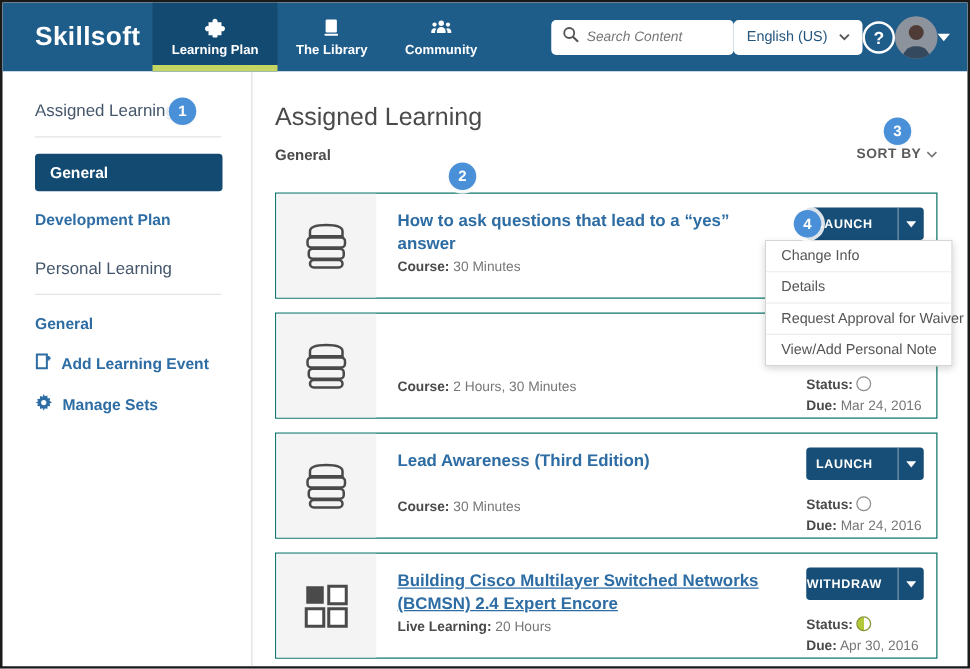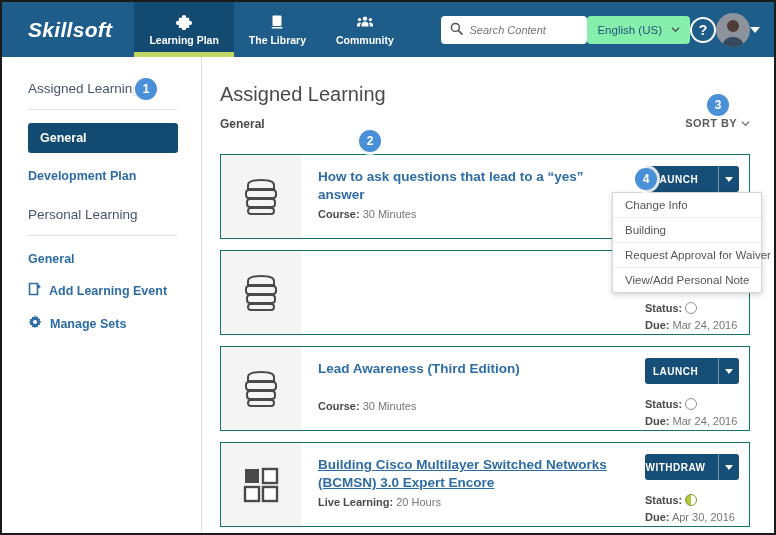--- a/index.html
+++ b/index.html
@@ -1,30 +1,30 @@
 <!DOCTYPE html>
 <html><head>
 <meta charset="utf-8">
 <style>
   * { margin:0; padding:0; box-sizing:border-box; }
   body { font-family:"Liberation Sans", sans-serif; background:#fff; }
   .page { width:776px; height:535px; border:2px solid #1a1a1a; background:#fff; position:relative; overflow:hidden; }
 
   
   .nav { height:55px; background:#1e5c8a; display:flex; align-items:stretch; }
-  .logo { color:#fff; font-style:italic; font-weight:bold; font-size:21px; display:flex; align-items:center; padding:0 22px 0 26px; letter-spacing:.3px; }
+  .logo { color:#fff; font-weight:bold; font-size:21px; display:flex; align-items:center; padding:0 10px 0 26px; letter-spacing:.3px; }
   .nav-tabs { display:flex; }
   .nav-tab { display:flex; flex-direction:column; align-items:center; justify-content:center; gap:4px; padding:0 15px; color:#fff; font-size:10.5px; font-weight:bold; position:relative; cursor:pointer; }
   .nav-tab.active { background:#134a72; }
   .nav-tab.active::after { content:""; position:absolute; left:0; right:0; bottom:0; height:5px; background:#c3d563; }
   .nav-tab svg { display:block; }
   .nav-right { margin-left:auto; display:flex; align-items:center; padding-right:14px; }
   .search-box { background:#fff; border-radius:4px; width:146px; height:28px; display:flex; align-items:center; gap:6px; padding:0 9px; }
   .search-box input { border:none; outline:none; width:100%; font-family:inherit; font-style:italic; font-size:11px; color:#777; background:transparent; }
-  .lang-btn { background:#86efac; border-radius:4px; height:28px; display:flex; align-items:center; gap:9px; padding:0 10px; font-size:11.5px; color:#24557d; cursor:pointer; }
+  .lang-btn { background:#ffffff; border-radius:4px; height:28px; display:flex; align-items:center; gap:9px; padding:0 10px; font-size:11.5px; color:#24557d; cursor:pointer; }
   .help-btn { width:26px; height:26px; border-radius:50%; border:2px solid #fff; color:#fff; font-weight:bold; font-size:14px; display:flex; align-items:center; justify-content:center; cursor:pointer; }
   .avatar { width:34px; height:34px; border-radius:50%; background:#8d939c; overflow:hidden; position:relative; cursor:pointer; }
   .avatar .head { position:absolute; top:7px; left:11px; width:12px; height:12px; border-radius:50%; background:#503c36; }
   .avatar .body { position:absolute; bottom:-4px; left:6px; width:22px; height:14px; border-radius:10px 10px 0 0; background:#35495e; }
   .user-caret { width:0; height:0; border-left:5px solid transparent; border-right:5px solid transparent; border-top:6px solid #fff; cursor:pointer; }
 
   
   .body-row { display:flex; height:476px; }
   .sidebar { width:200px; border-right:1px solid #e0e0e0; padding:24px 0 0 26px; flex-shrink:0; }
   .side-header { color:#44566b; font-size:13.5px; }
@@ -204,39 +204,43 @@
               <span>30 Minutes</span>
             </div>
           </div>
           <div class="card-right">
             <div class="btn-split">
               <div class="btn-main">LAUNCH</div>
               <div class="btn-caret"></div>
             </div>
             <div class="menu">
               <div class="menu-item">Change Info</div>
-              <div class="menu-item">Building</div>
+              <div class="menu-item">Details</div>
               <div class="menu-item">Request Approval for Waiver</div>
               <div class="menu-item">View/Add Personal Note</div>
             </div>
           </div>
         </div>
 
         <div class="card">
           <div class="card-icon">
             <svg width="42" height="40" viewBox="0 0 42 40">
                 <g fill="#f4f4f4" stroke="#4a4a4a" stroke-width="2">
                   <path d="M8 8c0-3 3-5 13-5s13 2 13 5v4H8z"></path>
                   <rect x="6" y="13" width="30" height="8" rx="3"></rect>
                   <rect x="7" y="22" width="28" height="8" rx="3"></rect>
                   <rect x="8" y="31" width="26" height="6" rx="3"></rect>
                 </g>
               </svg>
           </div>
           <div class="card-body">
+            <div class="card-meta">
+              <span class="meta-label">Course:</span>
+              <span>2 Hours, 30 Minutes</span>
+            </div>
           </div>
           <div class="card-right">
             <div class="btn-split">
               <div class="btn-main">LAUNCH</div>
               <div class="btn-caret"></div>
             </div>
             <div class="status-block">
               <span class="meta-label">Status:</span>
               <span class="status-circle"></span><br>
               <span class="meta-label">Due:</span>
@@ -280,21 +284,21 @@
         <div class="card">
           <div class="card-icon">
             <svg width="38" height="38" viewBox="0 0 38 38">
                 <rect x="3" y="3" width="14" height="14" fill="#4a4a4a"></rect>
                 <rect x="21" y="3" width="14" height="14" fill="#fff" stroke="#4a4a4a" stroke-width="2.4"></rect>
                 <rect x="3" y="21" width="14" height="14" fill="#fff" stroke="#4a4a4a" stroke-width="2.4"></rect>
                 <rect x="21" y="21" width="14" height="14" fill="#fff" stroke="#4a4a4a" stroke-width="2.4"></rect>
               </svg>
           </div>
           <div class="card-body">
-            <div class="card-title underlined" style="max-width:380px;">Building Cisco Multilayer Switched Networks (BCMSN) 3.0 Expert Encore</div>
+            <div class="card-title underlined" style="max-width:380px;">Building Cisco Multilayer Switched Networks (BCMSN) 2.4 Expert Encore</div>
             <div class="card-meta">
               <span class="meta-label">Live Learning:</span>
               <span>20 Hours</span>
             </div>
           </div>
           <div class="card-right">
             <div class="btn-split">
               <div class="btn-main">WITHDRAW</div>
               <div class="btn-caret"></div>
             </div>

